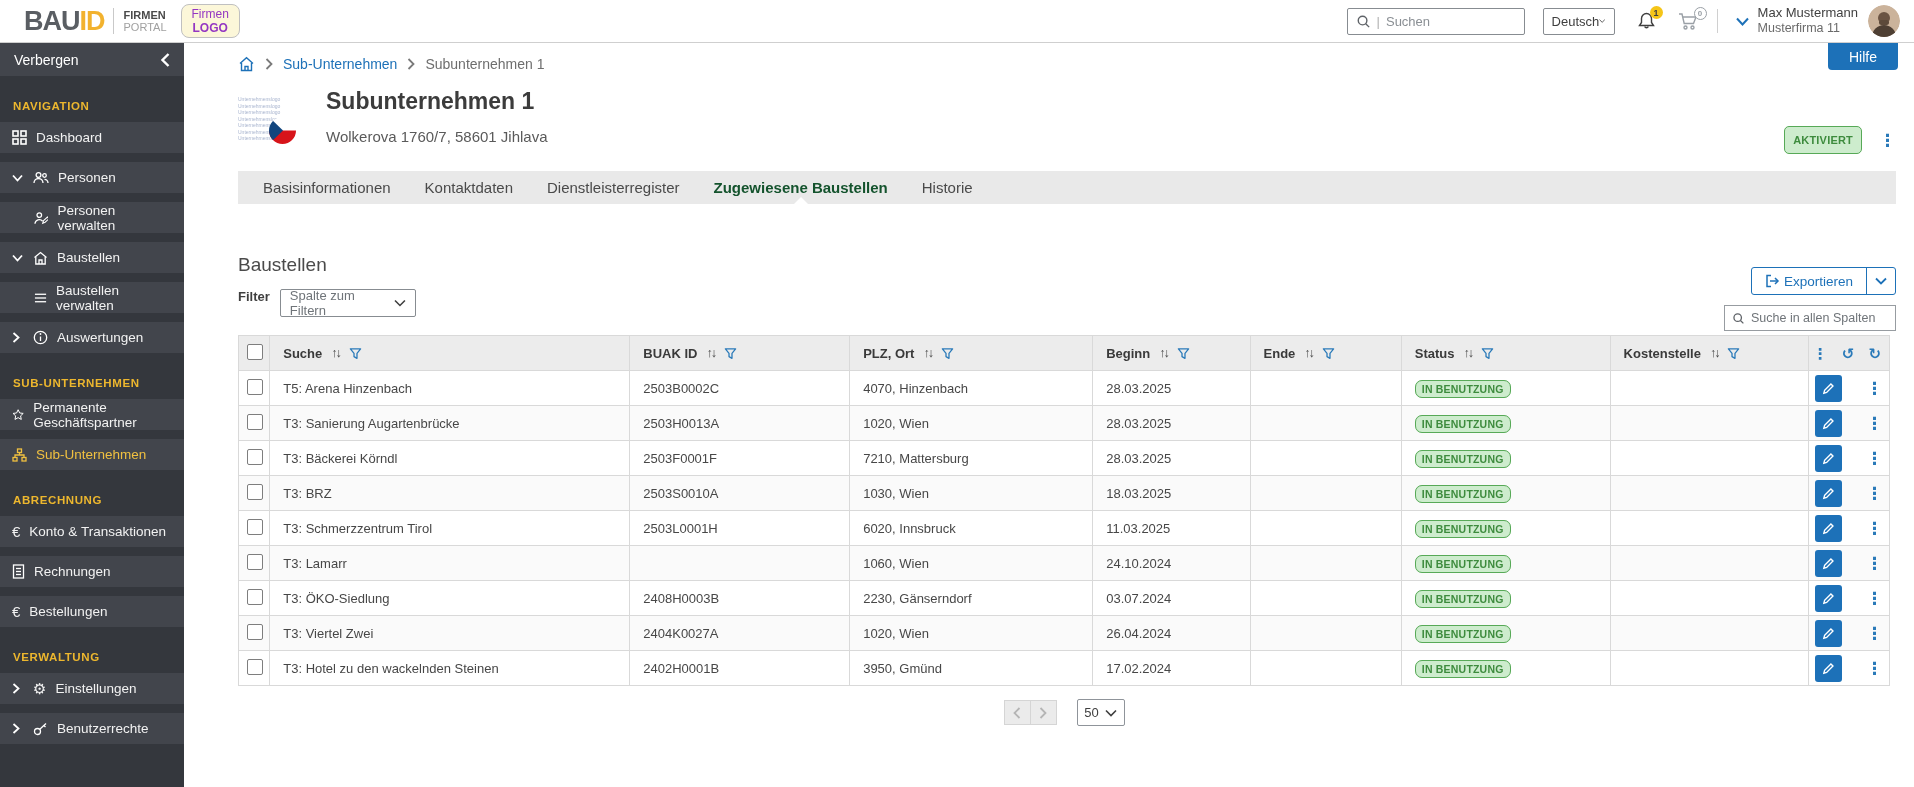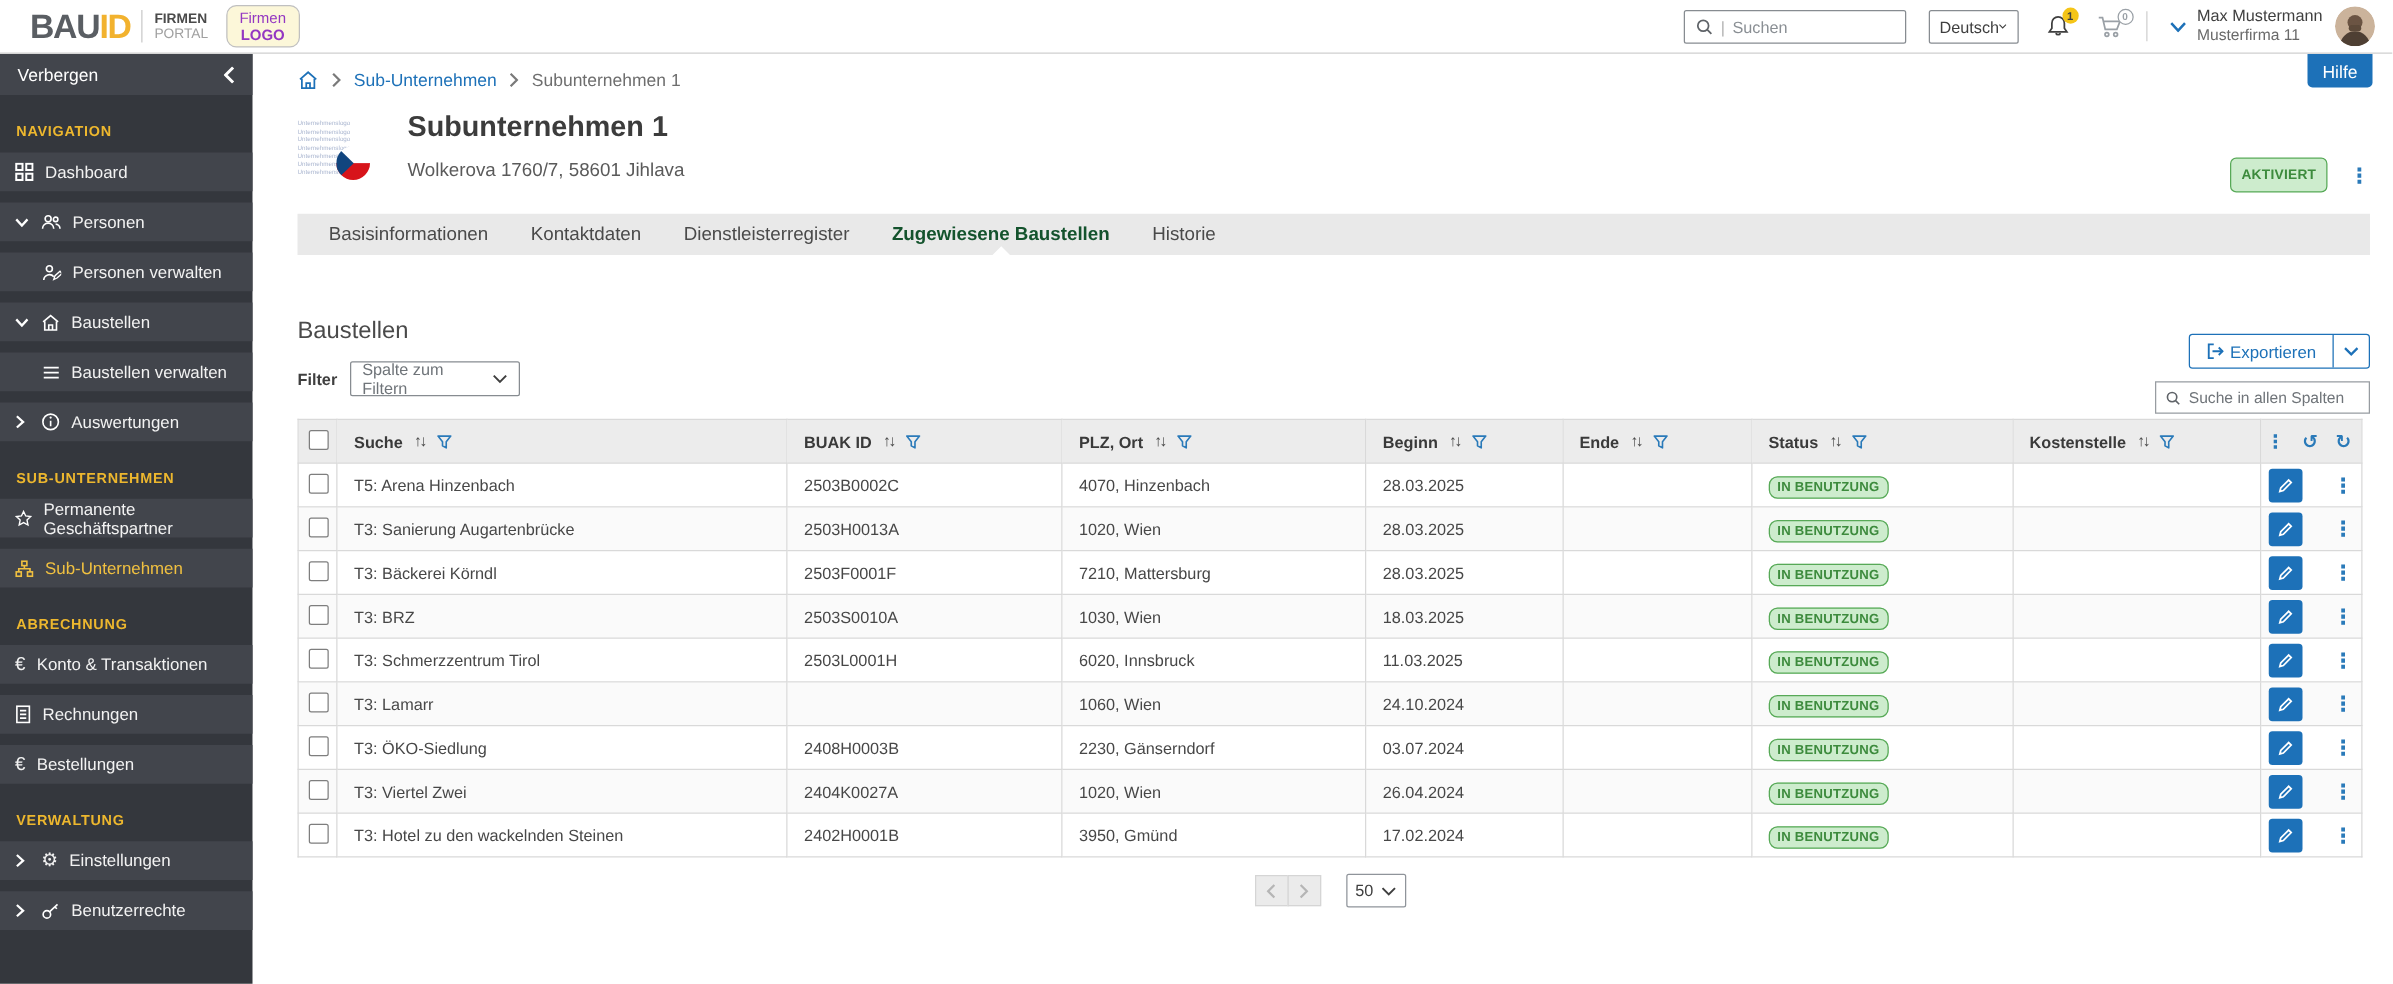--- a/index.html
+++ b/index.html
@@ -35,37 +35,37 @@
     border:1.5px solid #9aa0a6; border-radius:50%; font-size:8px; color:#9aa0a6; font-weight:bold;
     display:flex; align-items:center; justify-content:center; }
   .top-divider { width:1px; height:24px; background:#d0d0d0; margin:0 18px; }
   .userbox { display:flex; align-items:center; gap:9px; cursor:pointer; }
   .user-names { line-height:1.25; }
   .user-name { font-size:13px; color:#3f3f3f; }
   .user-company { font-size:12.5px; color:#6a6a6a; }
   .avatar { width:32px; height:32px; border-radius:50%; overflow:hidden; margin:0 14px 0 10px; }
 
   
-  .sidebar { position:absolute; left:0; top:43px; width:202px; height:744px; background:#34373d; }
+  .sidebar { position:absolute; left:0; top:43px; width:184px; height:744px; background:#34373d; }
   .side-top { height:33px; background:#42454c; display:flex; align-items:center;
     justify-content:space-between; padding:0 14px; color:#fff; font-size:14px; cursor:pointer; }
   .side-section-title { color:#edb72e; font-size:11.5px; font-weight:bold; letter-spacing:.6px;
     padding:0 0 0 13px; margin:24px 0 10px; }
   .nav-item { height:31px; margin-bottom:9px; background:#42454c; display:flex; align-items:center;
     gap:9px; padding:0 12px; color:#f2f2f2; font-size:13.5px; cursor:pointer; }
   .nav-item.sub { padding-left:34px; }
   .nav-item.active { color:#f0c040; }
   .nav-item.active svg { stroke:#f0c040; }
   .nav-item .glyph { font-size:15px; line-height:1; }
   .nav-chev { width:12px; display:flex; }
 
   
   .main { position:absolute; left:214px; top:43px; width:1700px; height:744px; background:#fff;
     padding:0 18px 0 24px; }
-  .help-btn { position:absolute; top:0; right:16px; width:52px; height:27px; background:#1d71b8;
+  .help-btn { position:absolute; top:0; right:16px; width:70px; height:27px; background:#1d71b8;
     color:#fff; font-size:14px; border:none; border-radius:0 0 4px 4px; cursor:pointer; font-family:inherit; }
   .breadcrumb { display:flex; align-items:center; margin-top:13px; font-size:14px; gap:10px; }
   .breadcrumb a { color:#1d71b8; text-decoration:none; cursor:pointer; }
   .breadcrumb .cur { color:#6e6e6e; }
   .page-head { display:flex; margin-top:16px; position:relative; }
   .complogo { width:60px; height:56px; margin-right:28px; position:relative; padding-top:8px; }
   .complogo .line { font-size:5px; color:#a9b5cf; white-space:nowrap; line-height:1.3; }
   .complogo svg { position:absolute; right:2px; bottom:0; }
   .page-title { font-size:23px; font-weight:bold; color:#3c3c3c; }
   .page-sub { font-size:15px; color:#5a5a5a; margin-top:13px; }
@@ -86,21 +86,21 @@
   .controls { position:relative; }
   .export-btn { position:absolute; right:0; top:13px; height:28px; display:flex; align-items:stretch;
     border:1px solid #1d71b8; border-radius:3px; background:#fff; color:#1d71b8; cursor:pointer; }
   .export-main { display:flex; align-items:center; gap:4px; padding:0 13px; font-size:13.5px; }
   .export-caret { width:29px; display:flex; align-items:center; justify-content:center; border-left:1px solid #1d71b8; }
   .col-search { position:absolute; right:0; top:51px; width:172px; height:26px; border:1px solid #979ca1;
     display:flex; align-items:center; gap:6px; padding:0 7px; background:#fff; }
   .col-search input { border:none; outline:none; flex:1; font-size:12.5px; font-family:inherit; min-width:0; color:#3f3f3f; }
   .col-search input::placeholder { color:#6f7479; }
   .section-title { margin-top:50px; font-size:19px; color:#4a4a4a; }
-  .filter-row { margin-top:13px; display:flex; align-items:center; gap:10px; }
+  .filter-row { margin-top:13px; display:flex; gap:10px; }
   .filter-label { font-size:13px; font-weight:bold; color:#3f3f3f; }
   .filter-select { width:136px; height:28px; border:1px solid #878c91; border-radius:2px; background:#fff;
     display:flex; align-items:center; justify-content:space-between; padding:0 9px; cursor:pointer; }
   .filter-select span { font-size:13px; color:#6f7479; }
 
   
   table { margin-top:18px; border-collapse:collapse; table-layout:fixed; width:1652px; font-size:13px; }
   th,td { border:1px solid #d9d9d9; height:35px; padding:0 0 0 13px; text-align:left;
     overflow:hidden; white-space:nowrap; }
   thead th { background:#ececec; font-weight:bold; color:#3a3a3a; }

